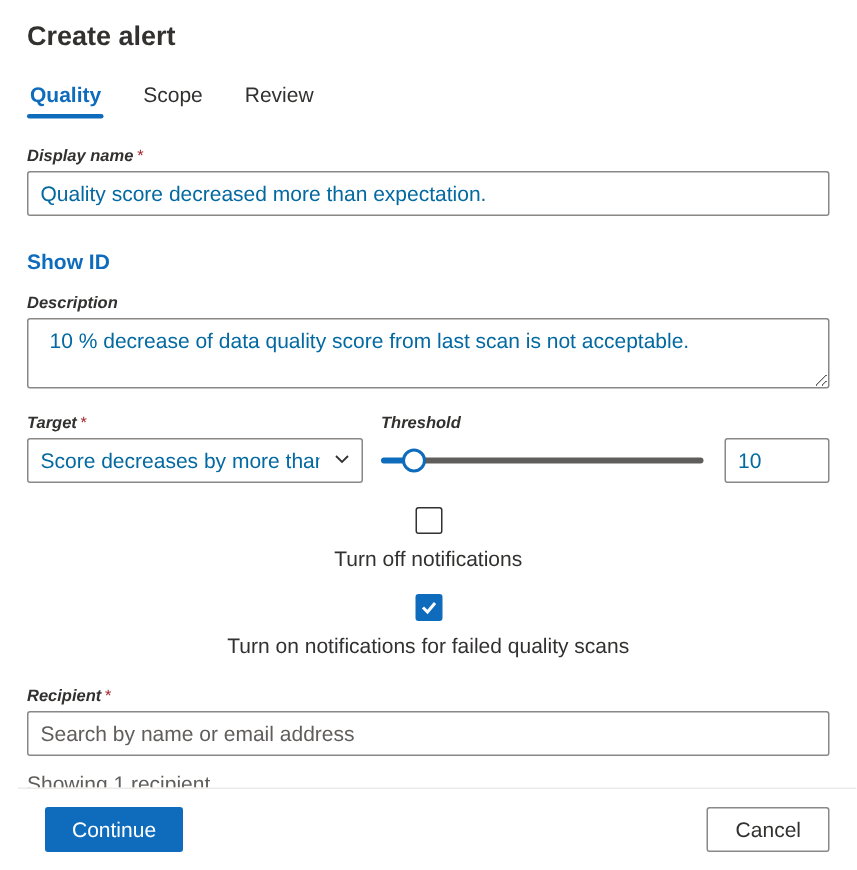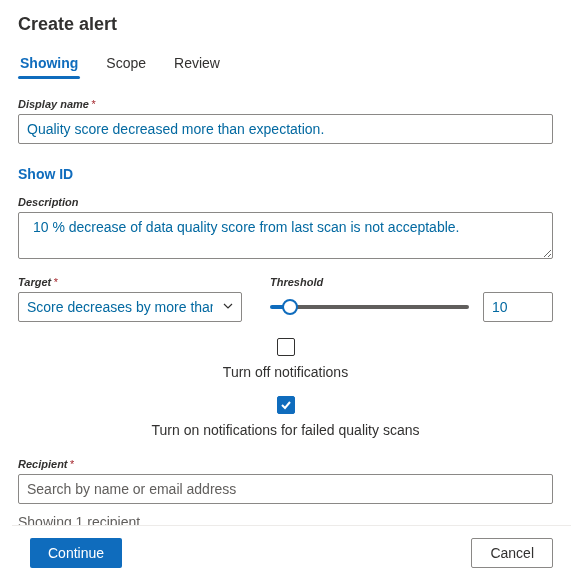--- a/index.html
+++ b/index.html
@@ -68,21 +68,21 @@
     border: none;
     color: #0f6cbd;
     padding: 0;
     font-size: 14px;
     font-weight: 600;
     cursor: pointer;
     margin: 10px 0 14px 0;
   }
   .row2 {
     display: flex;
-    gap: 28px;
+    gap: 12px;
     margin-top: 14px;
   }
   .col-target { flex: 0 0 224px; }
   .col-thresh { flex: 1; }
   .select-wrap { position: relative; }
   .select-wrap .chev {
     position: absolute;
     right: 8px;
     top: 50%;
     transform: translateY(-50%);
@@ -180,21 +180,21 @@
   .mb-block { margin-bottom: 12px; }
 </style>
 </head>
 <body>
 
 
 
 <h1 class="title">Create alert</h1>
 
 <div class="tabs">
-  <div class="tab active">Showing</div>
+  <div class="tab active">Quality</div>
   <div class="tab">Scope</div>
   <div class="tab">Review</div>
 </div>
 
 <div class="mb-block">
   <label class="field-label">
     <span>Display name</span><span class="req">*</span>
   </label>
   <input class="text-input" type="text" value="Quality score decreased more than expectation." style="">
 </div>

